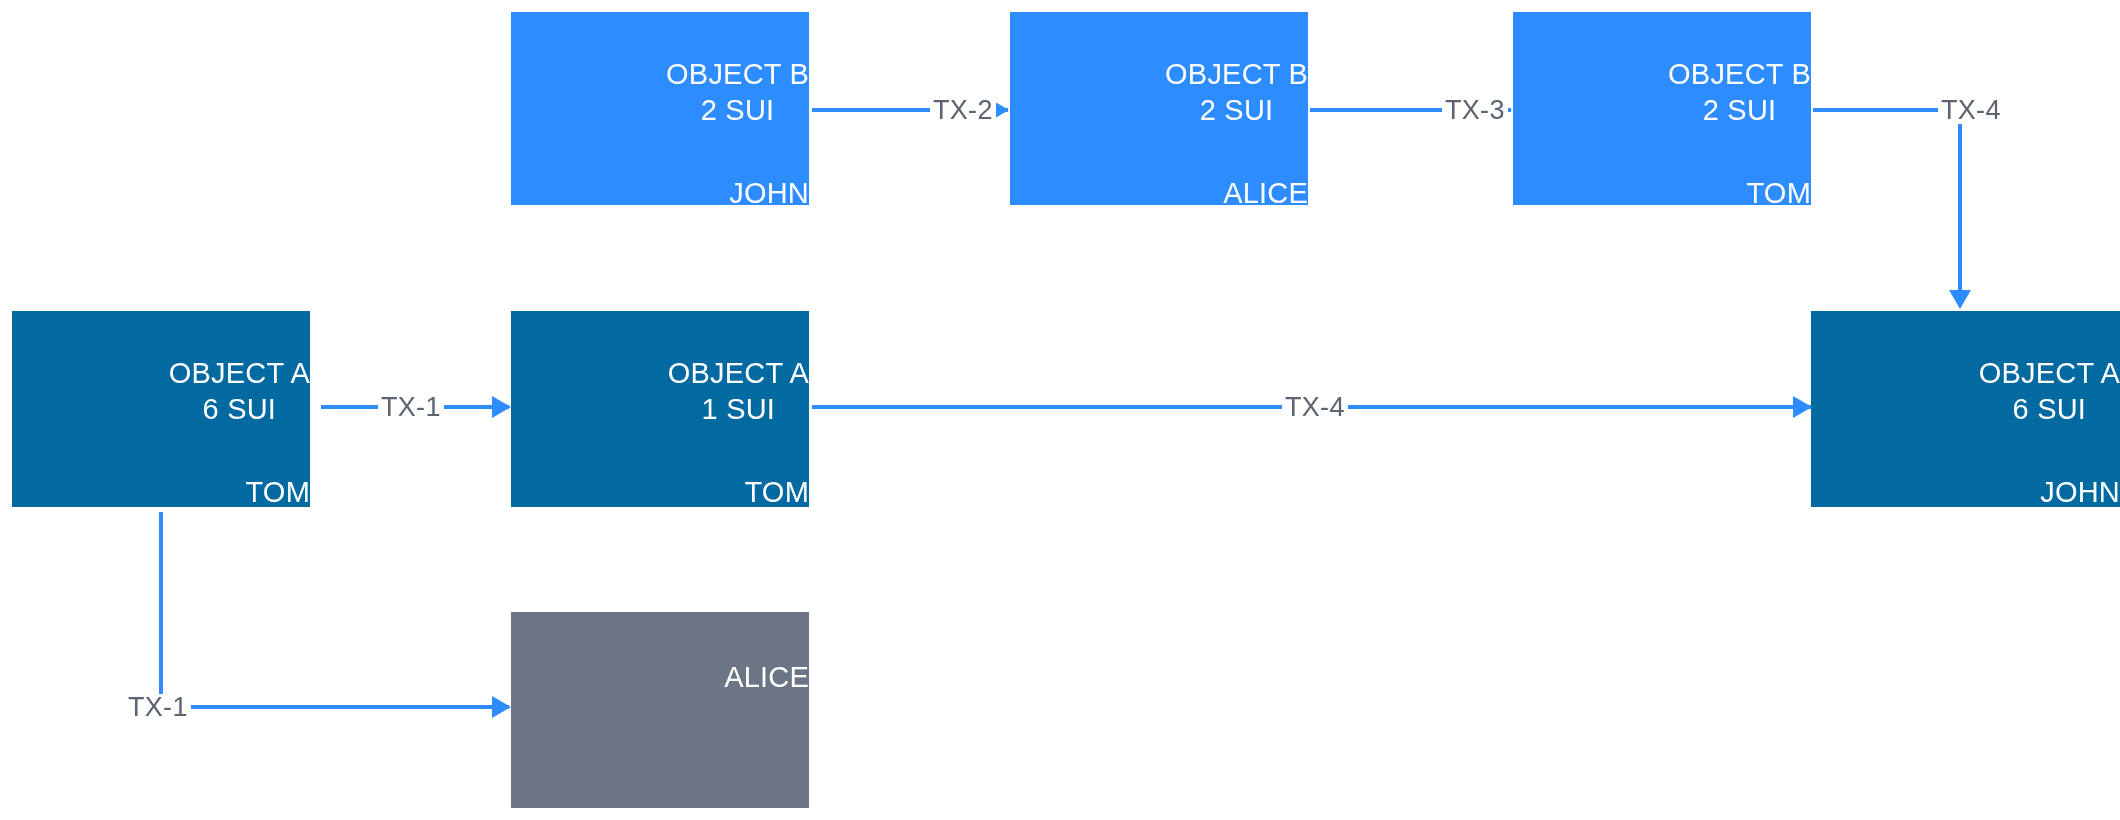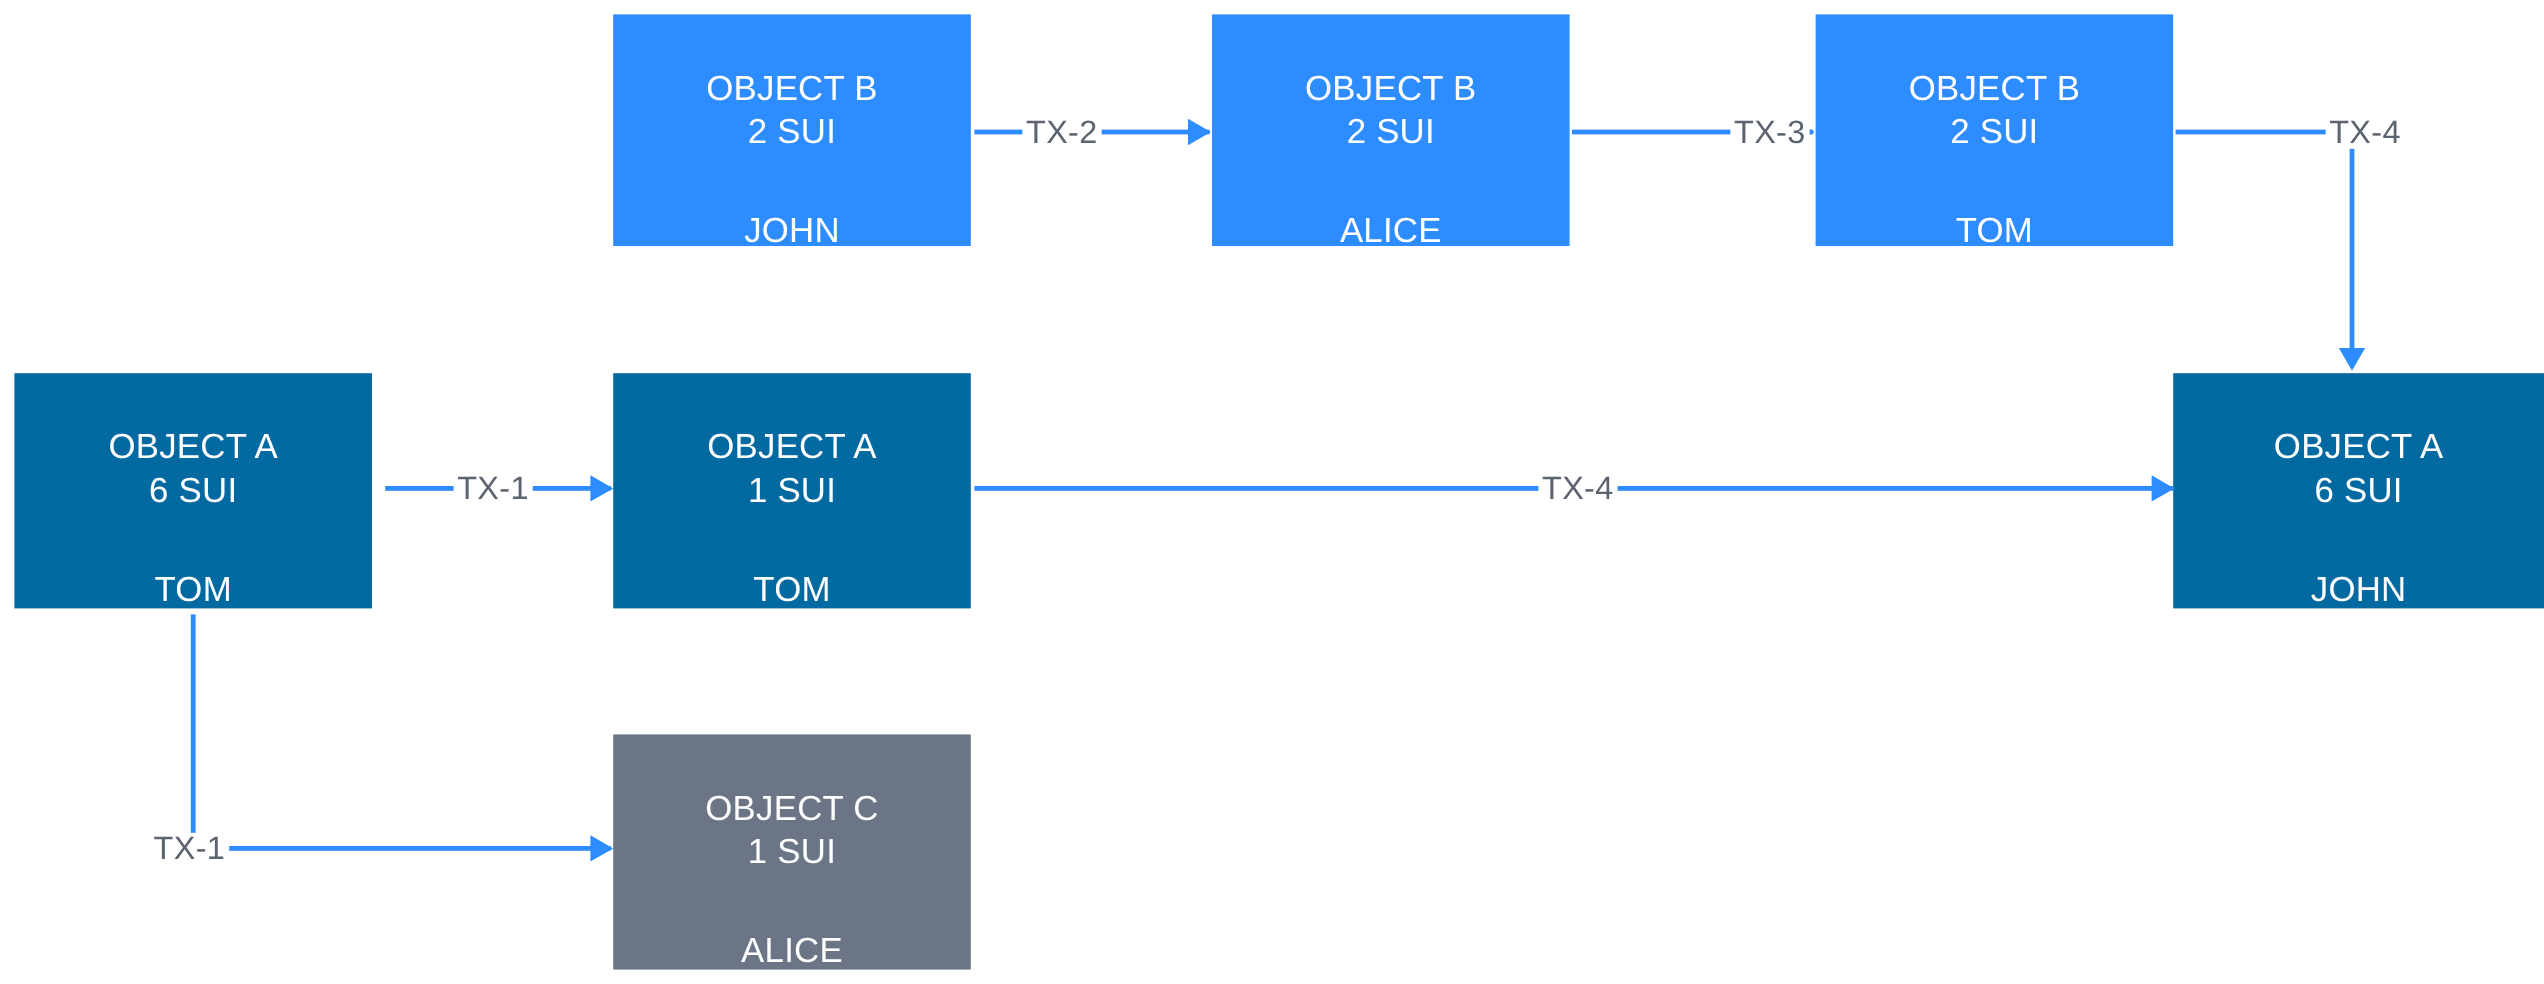--- a/index.html
+++ b/index.html
@@ -18,21 +18,21 @@
     height: 820px;
     background: #ffffff;
     overflow: hidden;
   }
   
   .obj-box {
     position: absolute;
     box-sizing: border-box;
     display: flex;
     flex-direction: column;
-    align-items: center;
+    align-items: flex-end;
     color: #ffffff;
     font-size: 29px;
     line-height: 36px;
     letter-spacing: 0.2px;
     text-align: center;
     user-select: none;
   }
   .obj-box .obj-head {
     margin-top: 44px;
   }
@@ -130,30 +130,26 @@
 
   <div class="obj-box fill-black" style="left:1811px; top:311px; width:309px; height:196px;">
     <div class="obj-head">
       <span class="obj-line">OBJECT A</span>
       <span class="obj-line">6 SUI</span>
     </div>
     <div class="obj-owner">JOHN</div>
   </div>
 
   <div class="obj-box fill-gray" style="left:511px; top:612px; width:298px; height:196px;">
-    <div class="obj-head">
-      <span class="obj-line">OBJECT C</span>
-      <span class="obj-line">1 SUI</span>
-    </div>
     <div class="obj-owner">ALICE</div>
   </div>
 
   <div class="edge-h" style="left:812px; top:108px; width:196px;"></div>
   <div class="arrow-right" style="left:990px; top:99px;"></div>
-  <div class="edge-label" style="left:852px; top:97px;text-align:right;">TX-2</div>
+  <div class="edge-label" style="left:930px; top:97px;text-align:right;">TX-2</div>
 
   <div class="edge-h" style="left:1310px; top:108px; width:201px;"></div>
   <div class="arrow-right" style="left:1493px; top:99px;"></div>
   <div class="edge-label" style="left:1442px; top:97px;">TX-3</div>
 
   <div class="edge-h" style="left:1813px; top:108px; width:149px;"></div>
   <div class="edge-v" style="left:1958px; top:108px; height:185px;"></div>
   <div class="arrow-down" style="left:1949px; top:290px;"></div>
   <div class="edge-label" style="left:1938px; top:97px;">TX-4</div>
 

